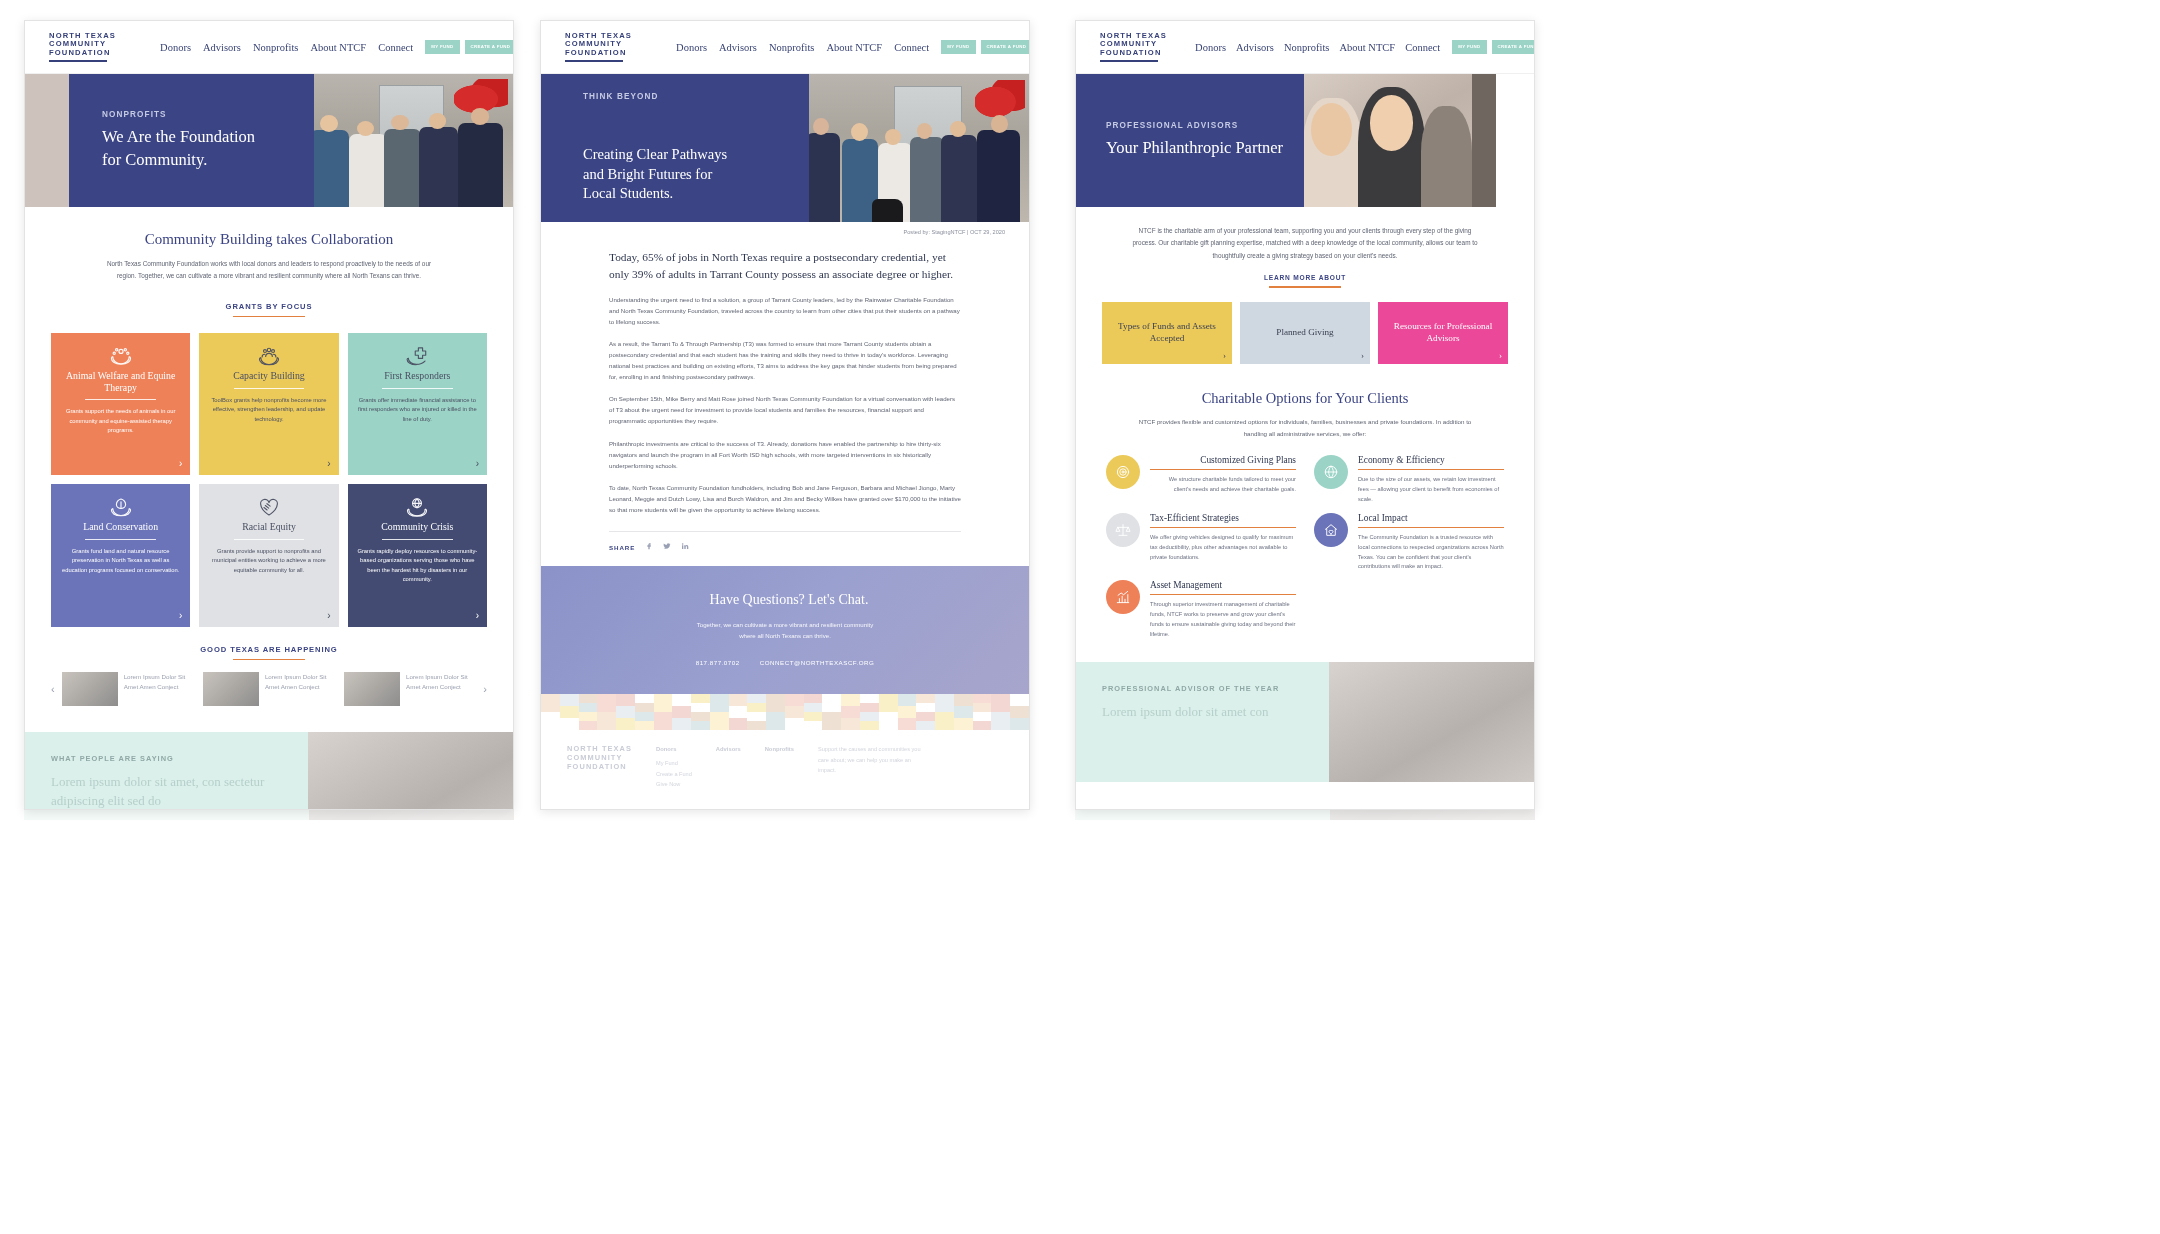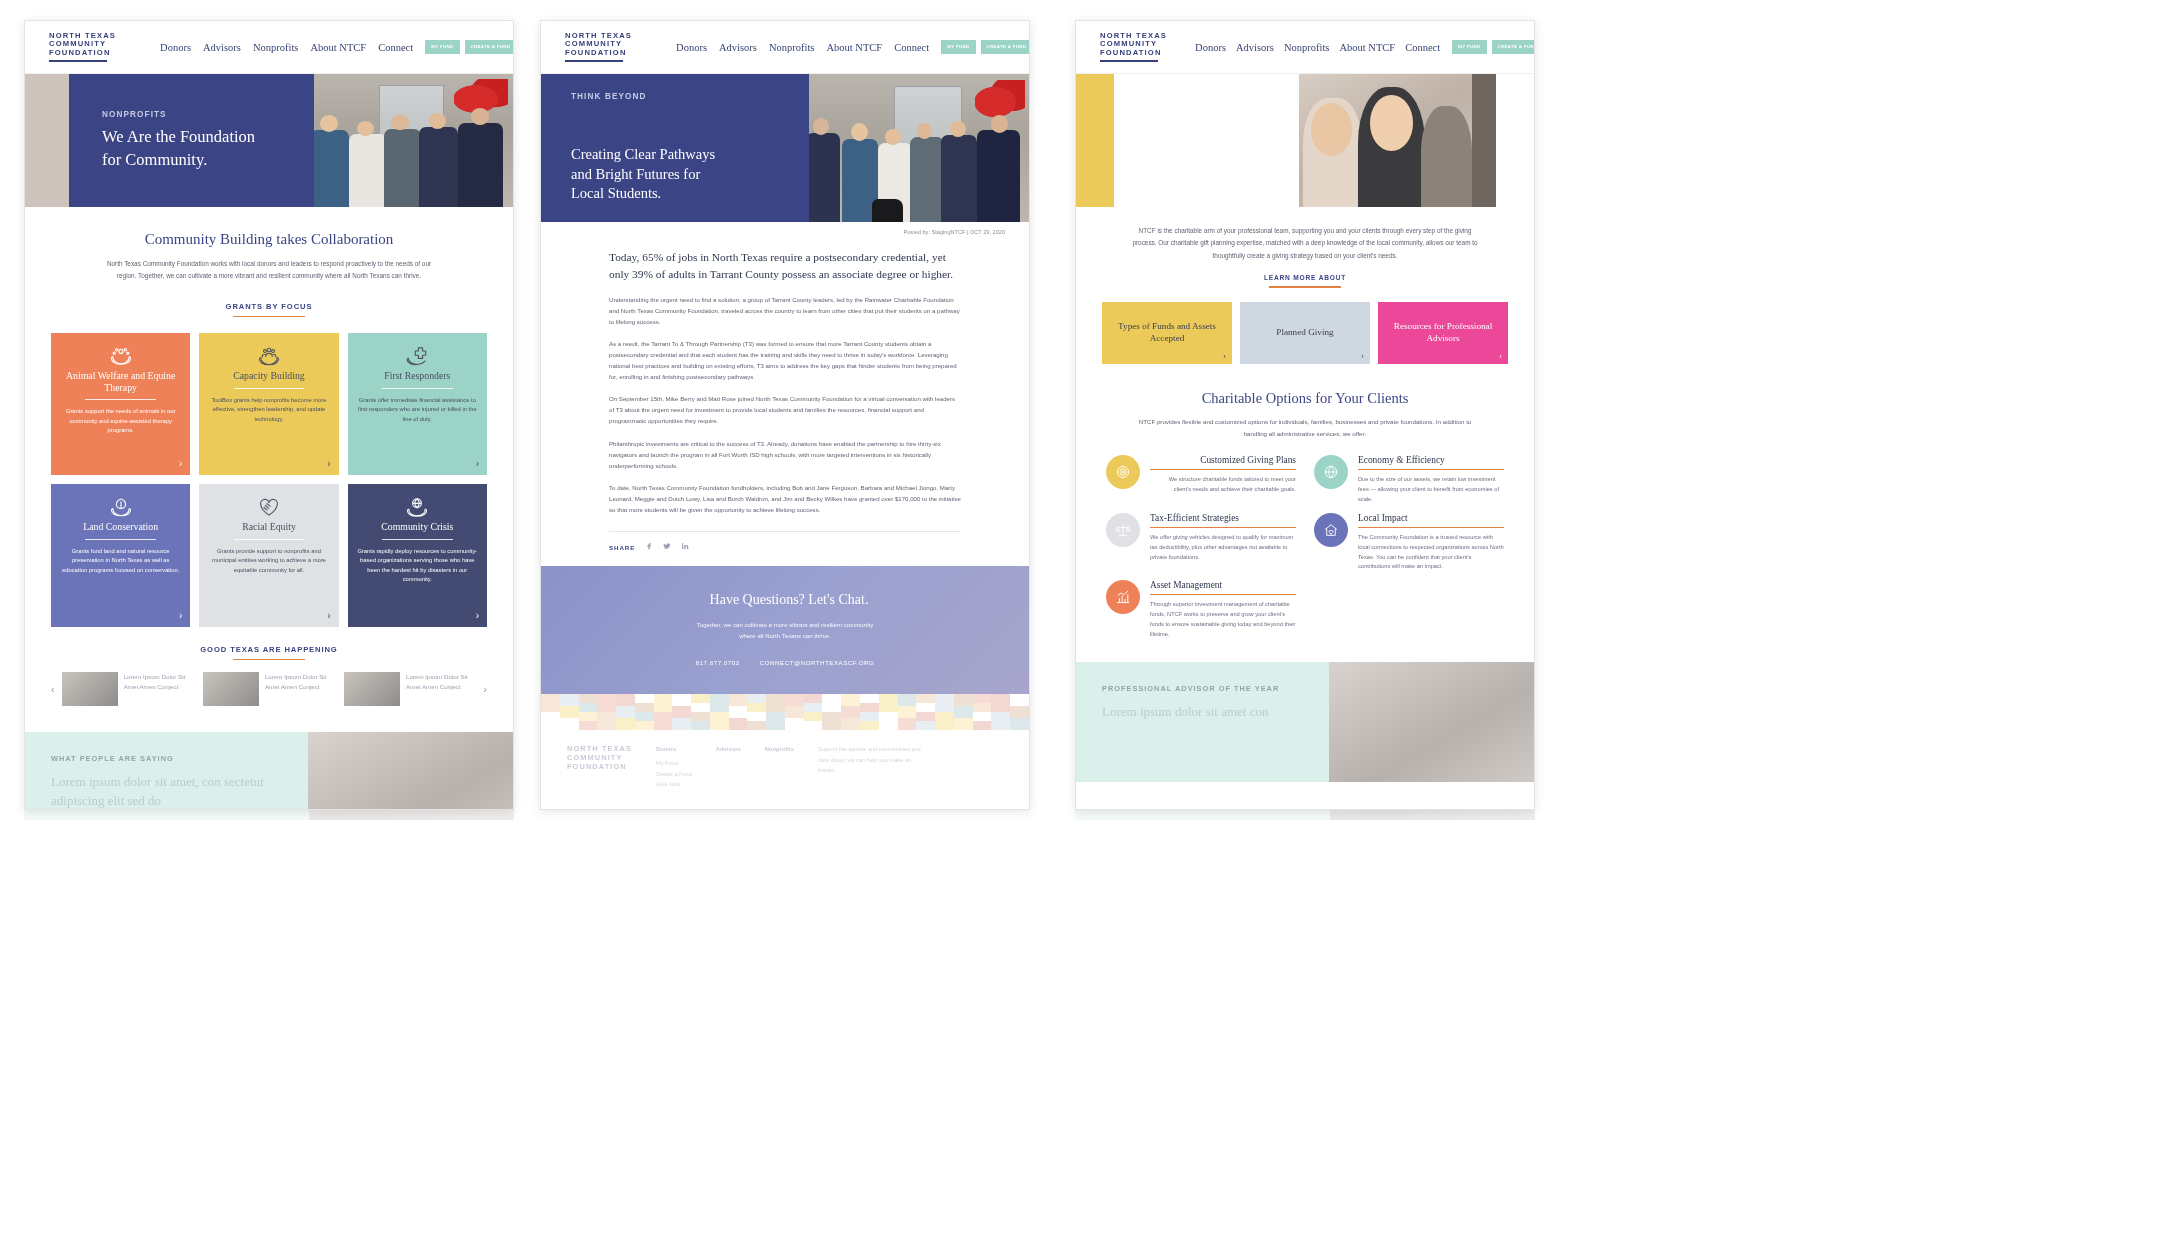--- a/index.html
+++ b/index.html
@@ -626,21 +626,21 @@
         <span class="nav-link">Connect</span>
       </div>
       <div class="cta-group">
         <span class="cta">MY FUND</span>
         <span class="cta">CREATE A FUND</span>
 
       </div>
     </div>
 
     <div class="hero" style="height:148px;">
-      <div class="hero-blue" style="flex:0 0 268px; padding-left:30px;gap:37px;">
+      <div class="hero-blue" style="flex:0 0 268px; padding-left:42px;gap:37px;">
         <div class="hero-eyebrow">THINK BEYOND</div>
         <div class="hero-title" style="font-size:14.5px;">
           <div>Creating Clear Pathways</div>
           <div>and Bright Futures for</div>
           <div>Local Students.</div>
         </div>
       </div>
       <div class="hero-photo" style="left:263px;">
         <div class="hero-photo-inner">
           <div class="ph-wall"></div>
@@ -881,20 +881,24 @@
         <span class="nav-link">Connect</span>
       </div>
       <div class="cta-group">
         <span class="cta">MY FUND</span>
         <span class="cta">CREATE A FUND</span>
 
       </div>
     </div>
 
     <div class="hero" style="height:133px;">
+      <div class="hero-blue" style="flex:0 0 228px; padding-left:30px;">
+        <div class="hero-eyebrow">PROFESSIONAL ADVISORS</div>
+        <div class="hero-title">Your Philanthropic Partner</div>
+      </div>
       <div class="hero-photo" style="left:223px; right:38px;">
         <div class="hero-photo-inner">
           <div style="position:absolute;inset:0;background:linear-gradient(150deg,#d8cdc4,#bfb2a8 45%,#d4cac2);"></div>
           <div style="position:absolute;left:2%;top:18%;width:30%;height:86%;background:#e4d6c8;border-radius:40% 40% 0 0;"></div>
           <div style="position:absolute;left:6%;top:22%;width:21%;height:40%;background:#e9c7a4;border-radius:50%;"></div>
           <div style="position:absolute;left:30%;top:10%;width:34%;height:94%;background:#3b3b3e;border-radius:44% 44% 0 0;"></div>
           <div style="position:absolute;left:36%;top:16%;width:22%;height:42%;background:#f0cfae;border-radius:50%;"></div>
           <div style="position:absolute;left:62%;top:24%;width:26%;height:82%;background:#8c8279;border-radius:42% 42% 0 0;"></div>
           <div style="position:absolute;right:0;top:0;bottom:0;width:12%;background:#6f675f;"></div>
         </div>

